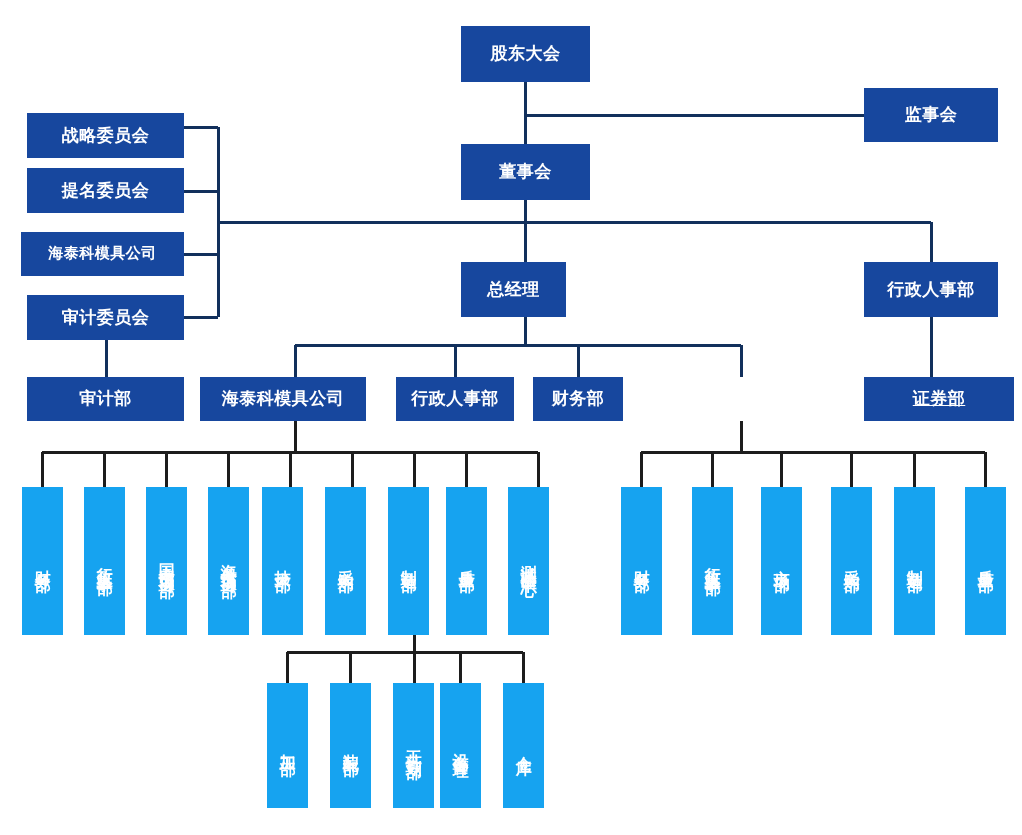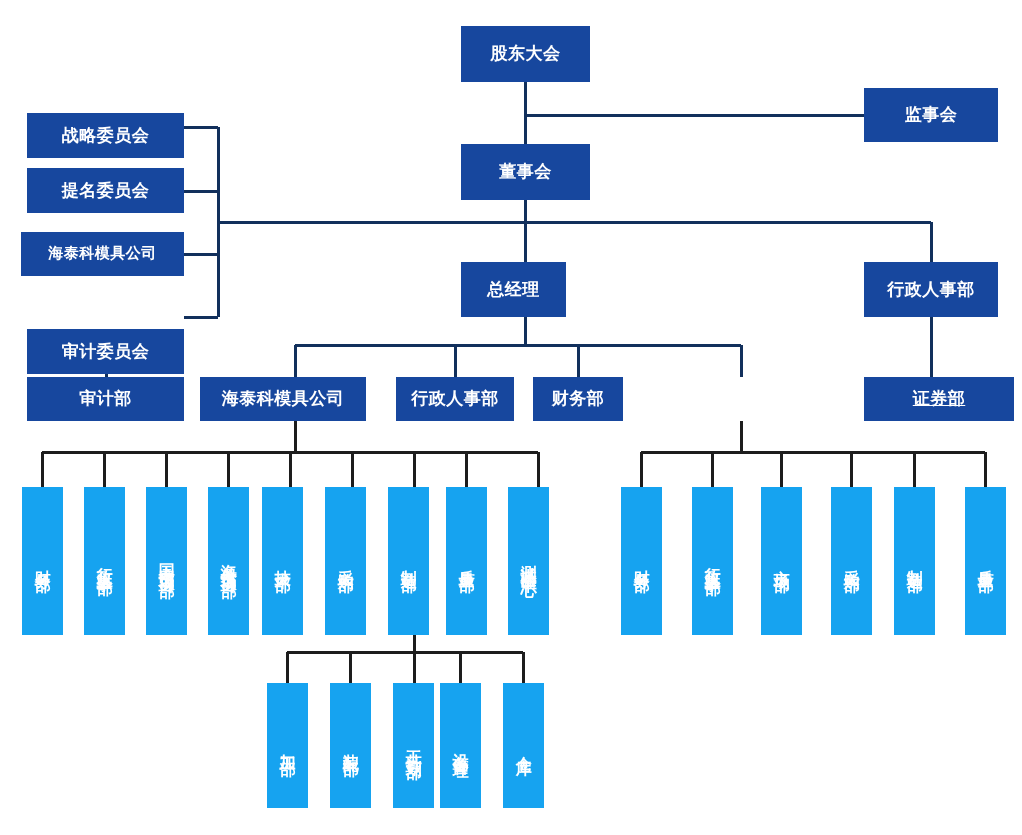--- a/index.html
+++ b/index.html
@@ -130,21 +130,21 @@
   <div class="node dark" style="left:864px; top:88px; width:134px; height:54px;">监事会</div>
 
   <div class="node dark" style="left:461px; top:144px; width:129px; height:56px;">董事会</div>
 
   <div class="node dark" style="left:27px; top:104px; width:157px; height:45px;margin-top:9px;">战略委员会</div>
 
   <div class="node dark" style="left:27px; top:168px; width:157px; height:45px;text-align:right;">提名委员会</div>
 
   <div class="node dark" style="left:21px; top:232px; width:163px; height:44px; font-size:15px;">海泰科模具公司</div>
 
-  <div class="node dark" style="left:27px; top:295px; width:157px; height:45px;margin-top:34px;">审计委员会</div>
+  <div class="node dark" style="left:27px; top:295px; width:157px; height:45px;">审计委员会</div>
 
   <div class="node dark" style="left:461px; top:262px; width:105px; height:55px;">总经理</div>
 
   <div class="node dark" style="left:864px; top:262px; width:134px; height:55px;">行政人事部</div>
 
   <div class="node dark" style="left:27px; top:377px; width:157px; height:44px;">审计部</div>
 
   <div class="node dark" style="left:200px; top:377px; width:166px; height:44px;">海泰科模具公司</div>
 
   <div class="node dark" style="left:396px; top:377px; width:118px; height:44px;">行政人事部</div>

